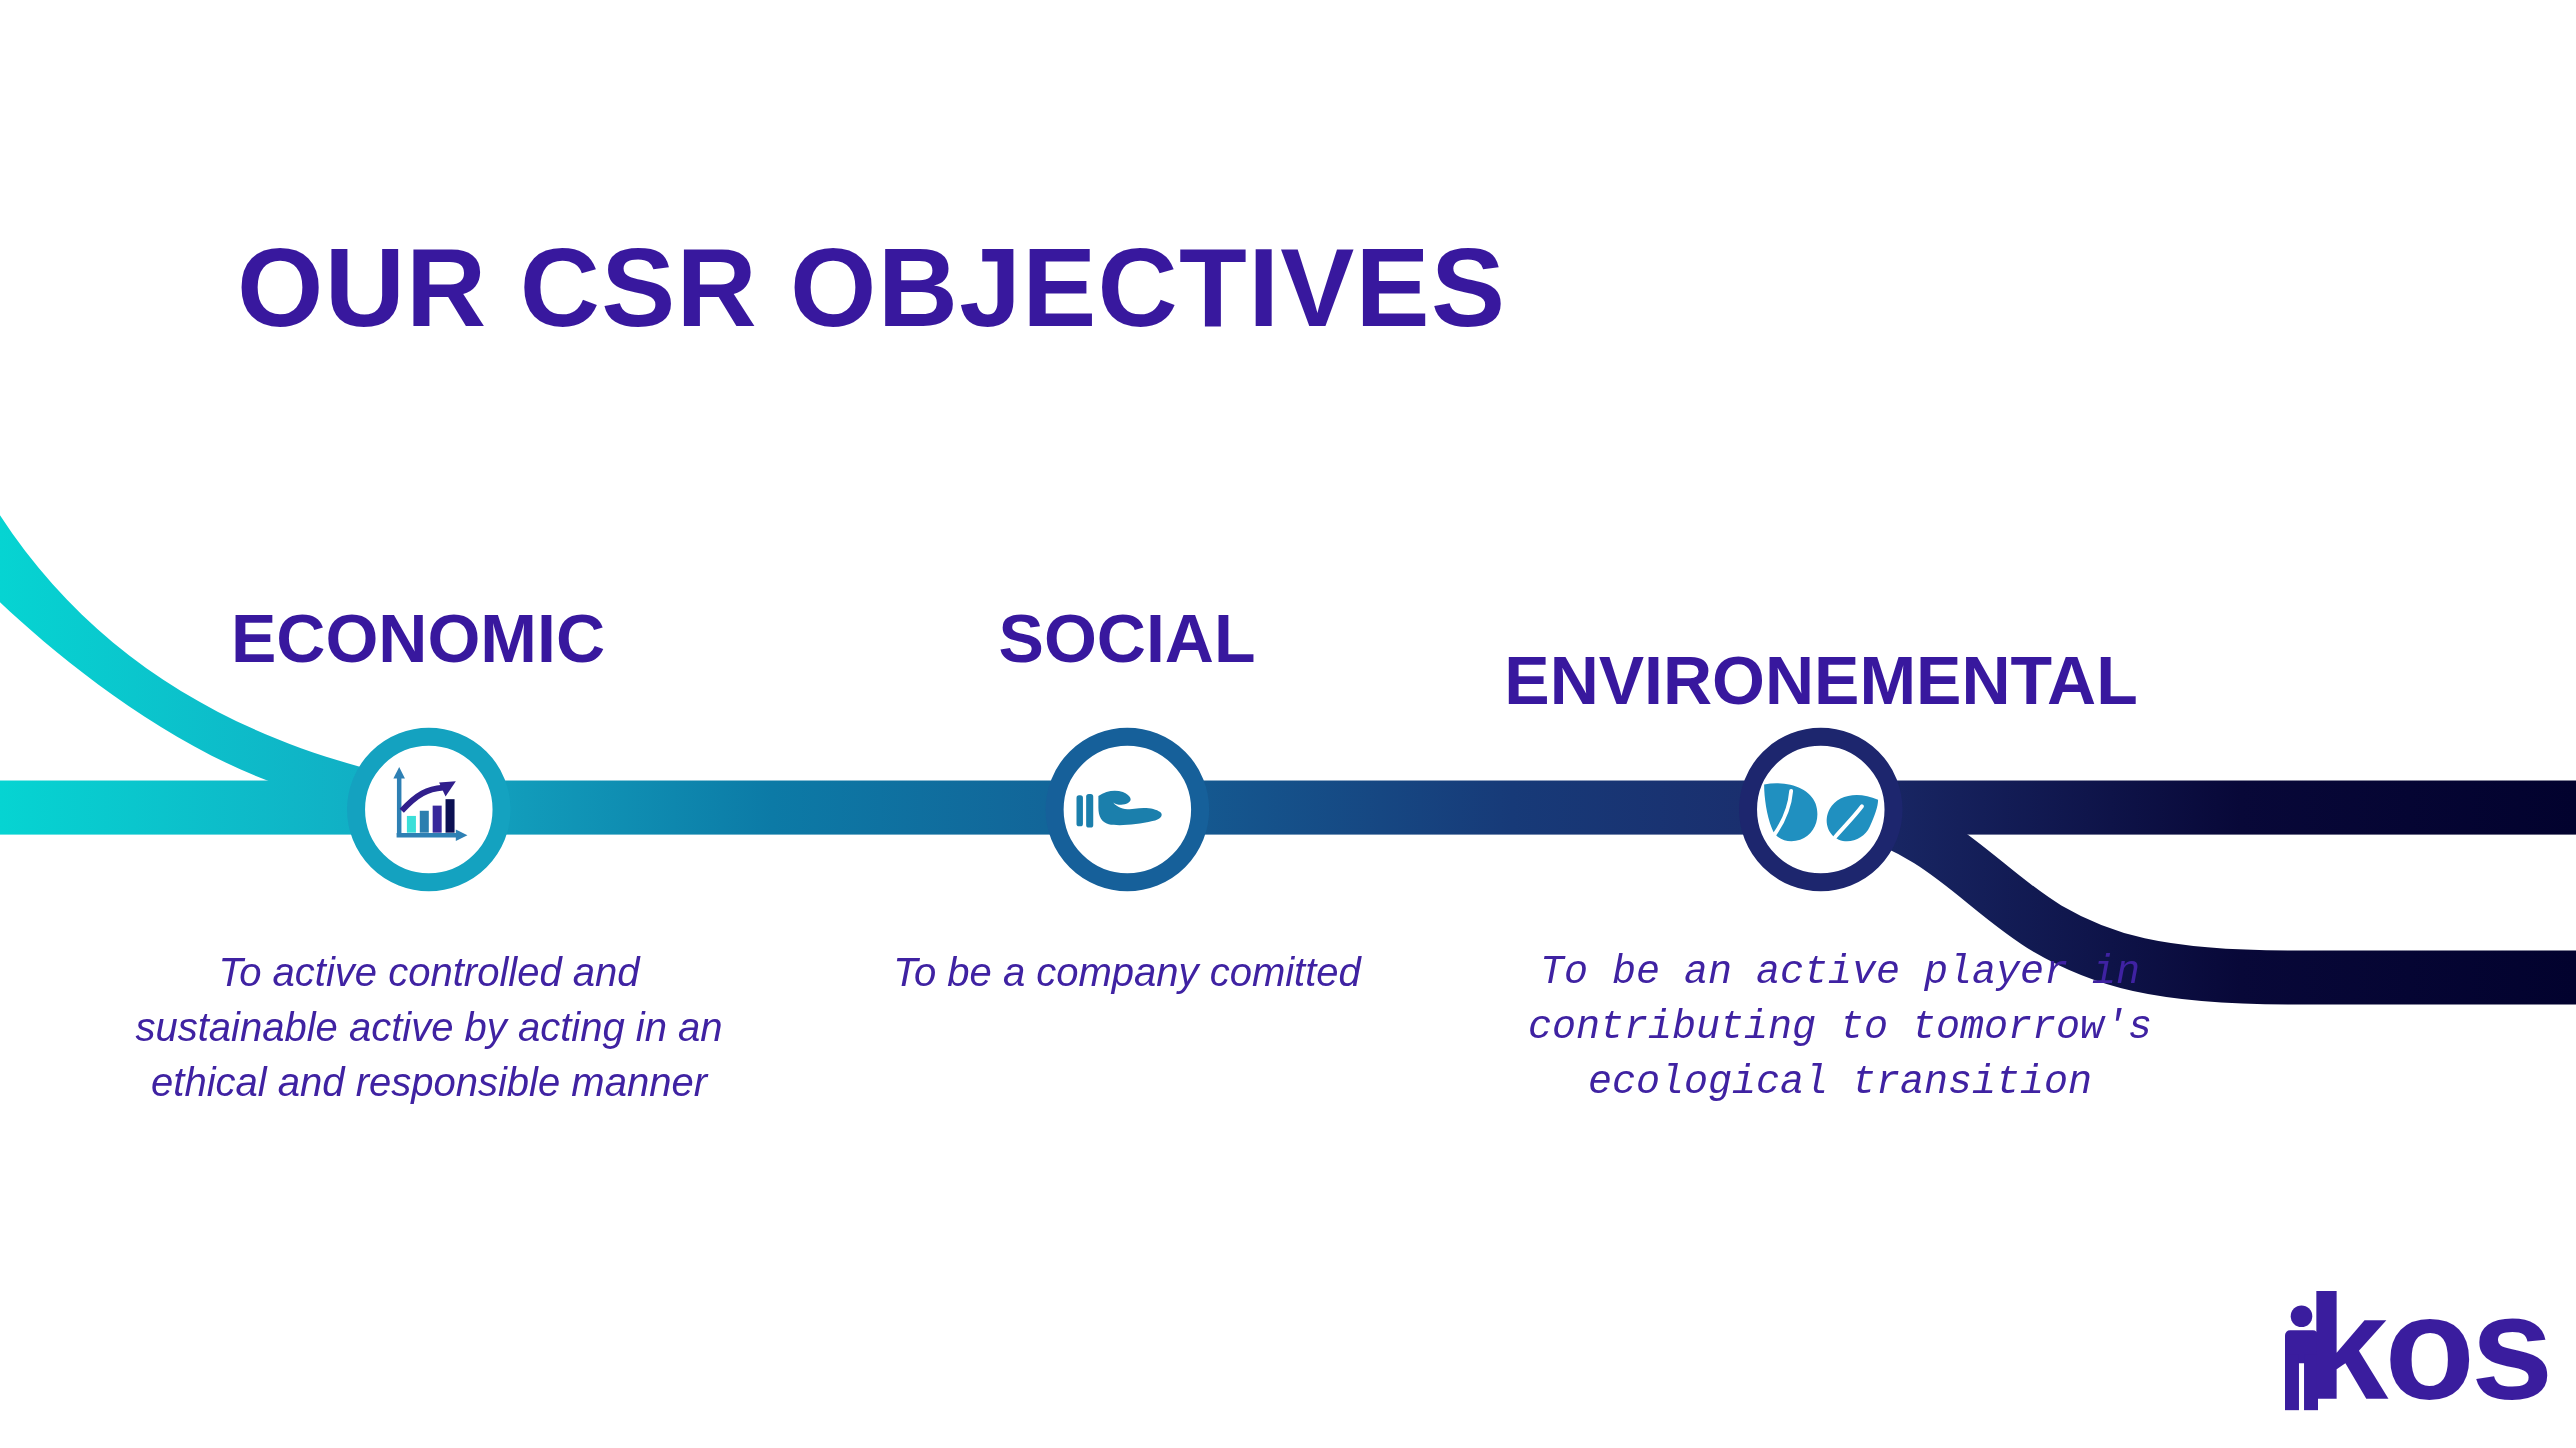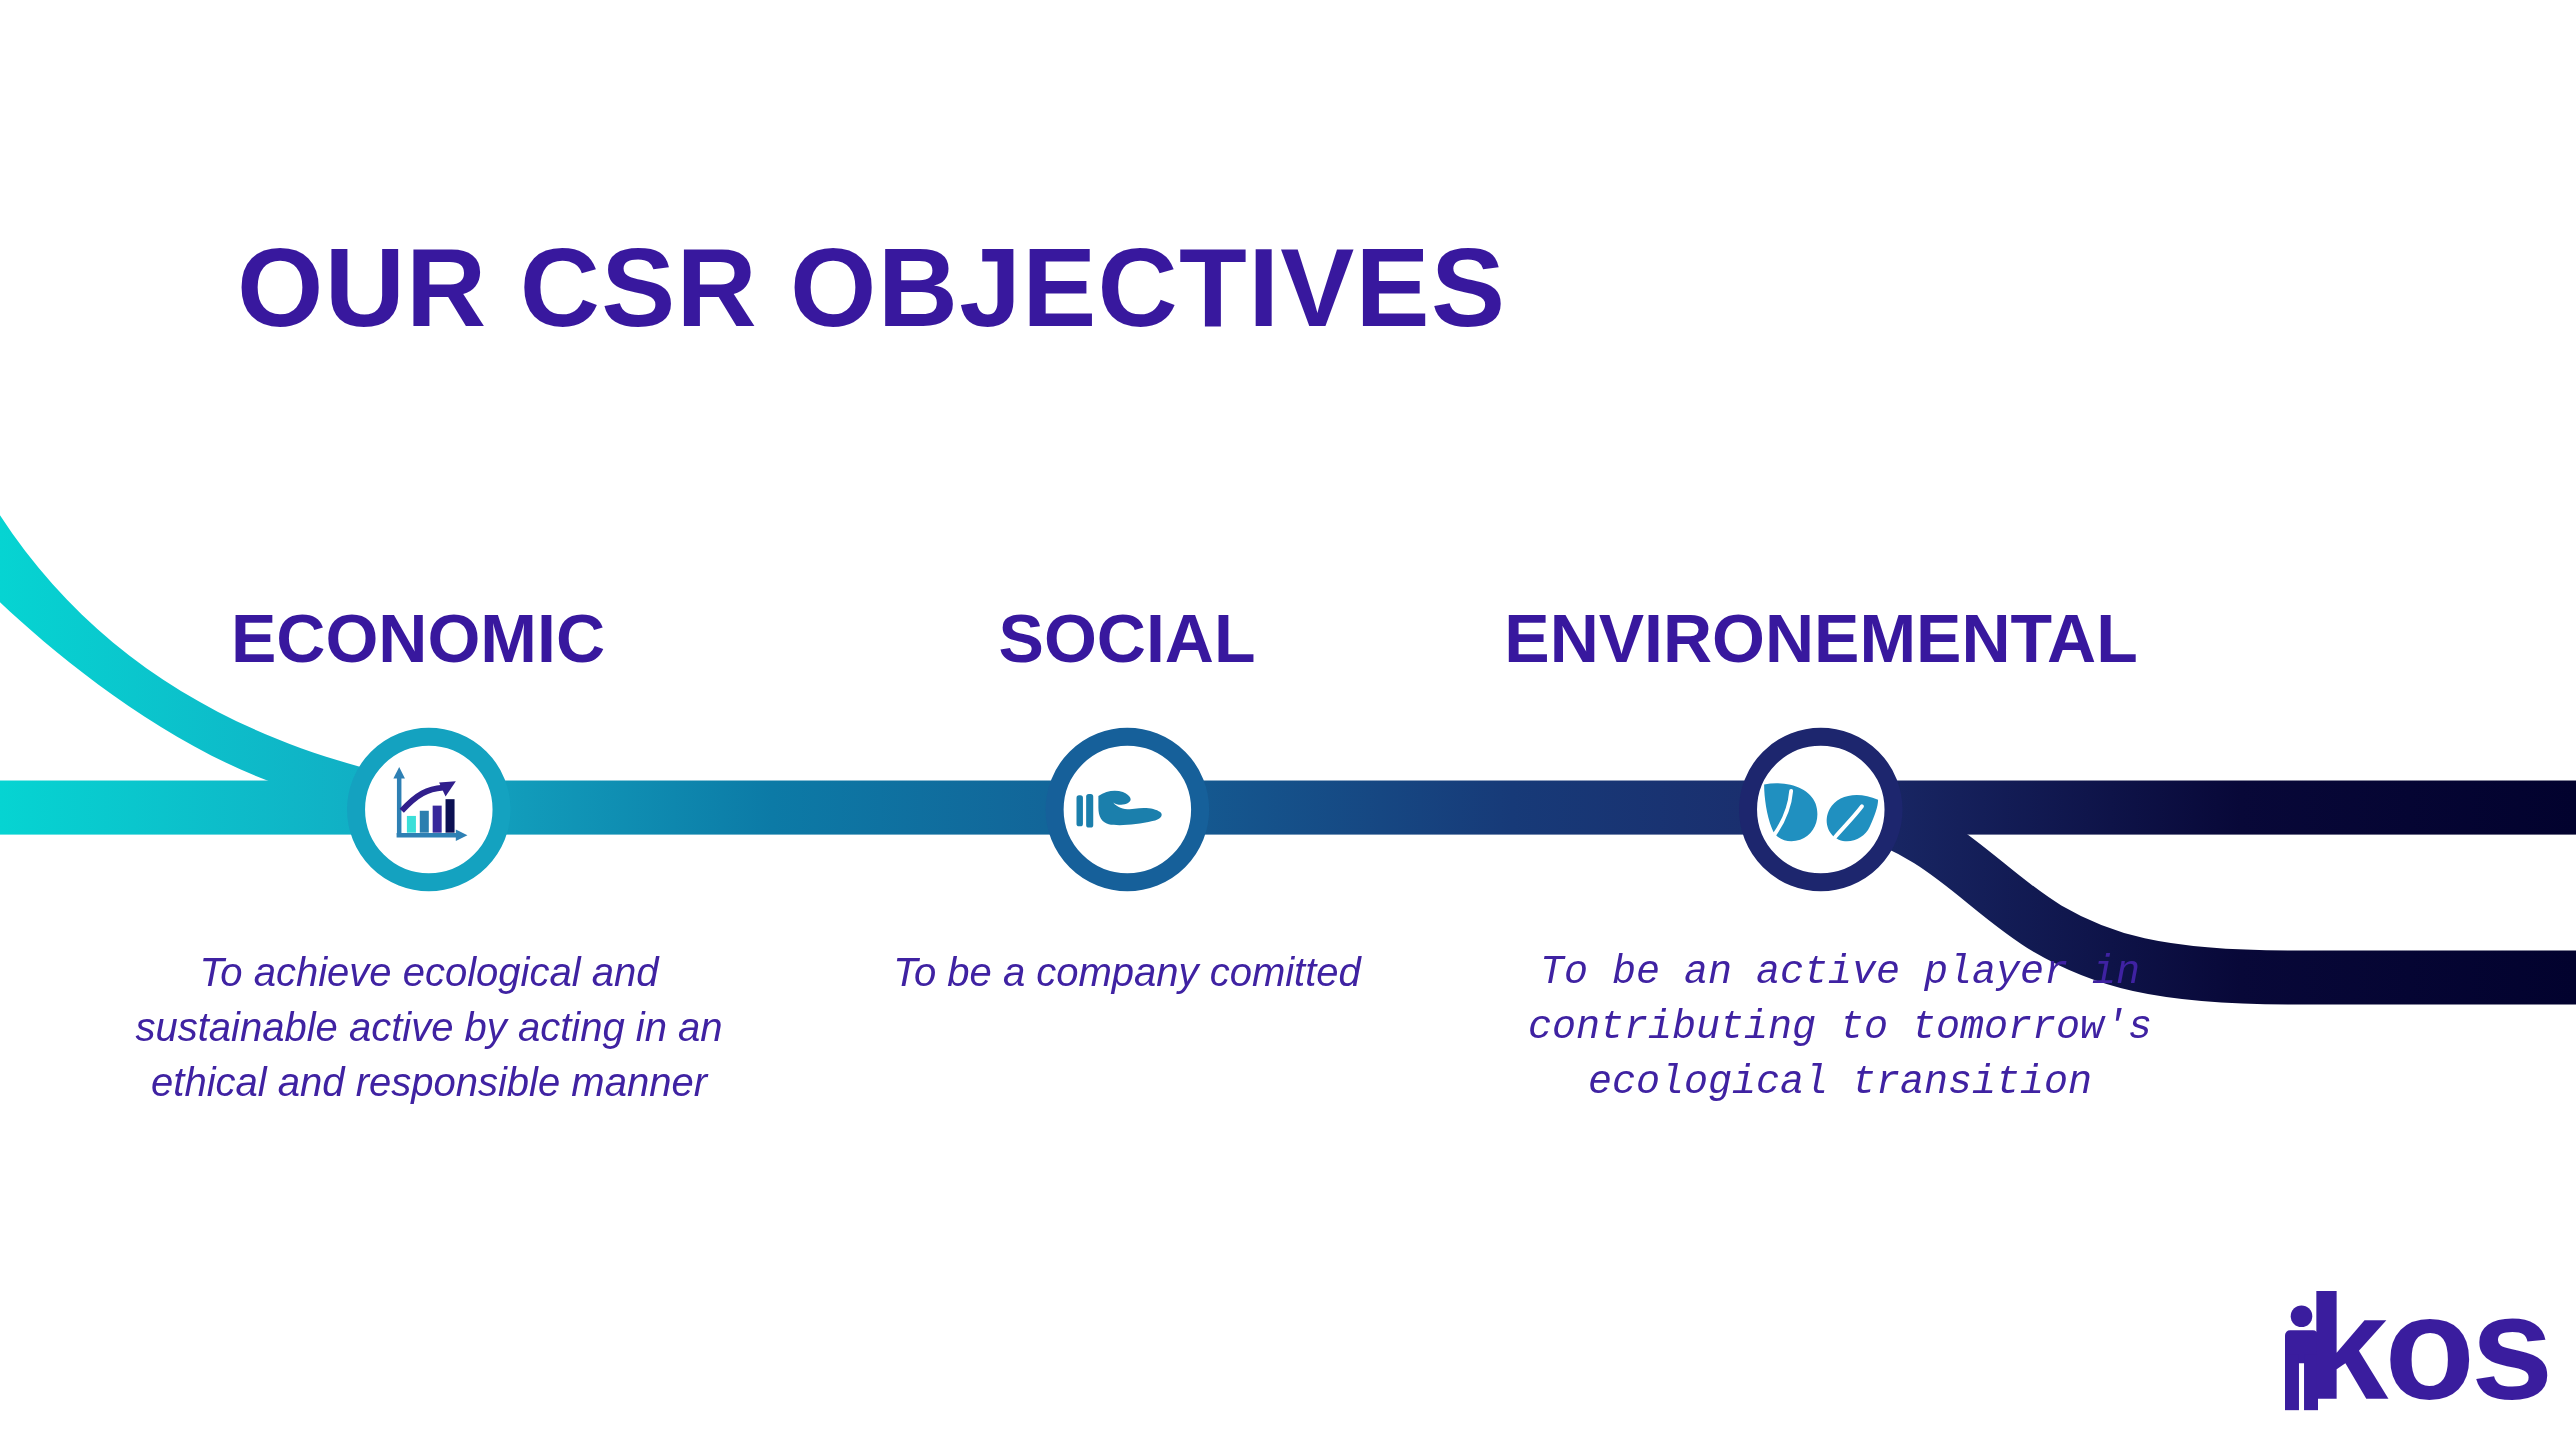--- a/index.html
+++ b/index.html
@@ -20,21 +20,21 @@
     position:absolute;left:237px;top:233px;z-index:3;
     font-size:111px;font-weight:bold;color:var(--heading-purple);
     letter-spacing:1.3px;white-space:nowrap;line-height:1;
   }
   .col-heading{
     position:absolute;top:604px;width:708px;z-index:3;text-align:center;
     font-size:68px;font-weight:bold;color:var(--heading-purple);line-height:1;white-space:nowrap;
   }
   #heading-economic{left:64px;}
   #heading-social{left:773px;}
-  #heading-environmental{left:1467px;}
+  #heading-environmental{left:1467px;margin-top:42px;}
   .col-desc{
     position:absolute;top:945px;width:708px;z-index:3;text-align:center;
     font-size:40px;font-style:italic;color:var(--body-purple);line-height:1.38;
   }
   #desc-economic{left:75px;}
   #desc-social{left:773px;}
   #desc-environmental{left:1486px;font-family:Liberation Mono, monospace;}
   .desc-line{display:block;}
   #logo{position:absolute;left:2284px;top:1274px;width:270px;height:148px;z-index:3;}
   #logo-person{position:absolute;left:1.3px;top:30px;}
@@ -107,21 +107,21 @@
     </g>
   </svg>
 
   <div class="page-title">OUR CSR OBJECTIVES</div>
 
   <div class="col-heading" id="heading-economic">ECONOMIC</div>
   <div class="col-heading" id="heading-social">SOCIAL</div>
   <div class="col-heading" id="heading-environmental">ENVIRONEMENTAL</div>
 
   <div class="col-desc" id="desc-economic">
-    <span class="desc-line">To achieve ecological and</span>
+    <span class="desc-line">To active controlled and</span>
     <span class="desc-line">sustainable active by acting in an</span>
     <span class="desc-line">ethical and responsible manner</span>
   </div>
   <div class="col-desc" id="desc-social">
     <span class="desc-line">To be a company comitted</span>
   </div>
   <div class="col-desc" id="desc-environmental">
     <span class="desc-line">To be an active player in</span>
     <span class="desc-line">contributing to tomorrow's</span>
     <span class="desc-line">ecological transition</span>

